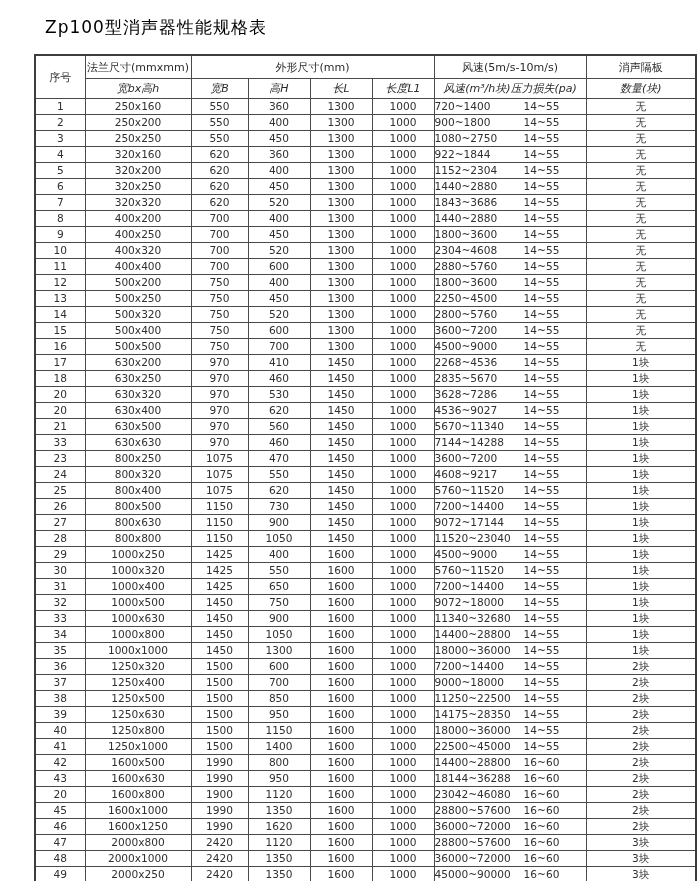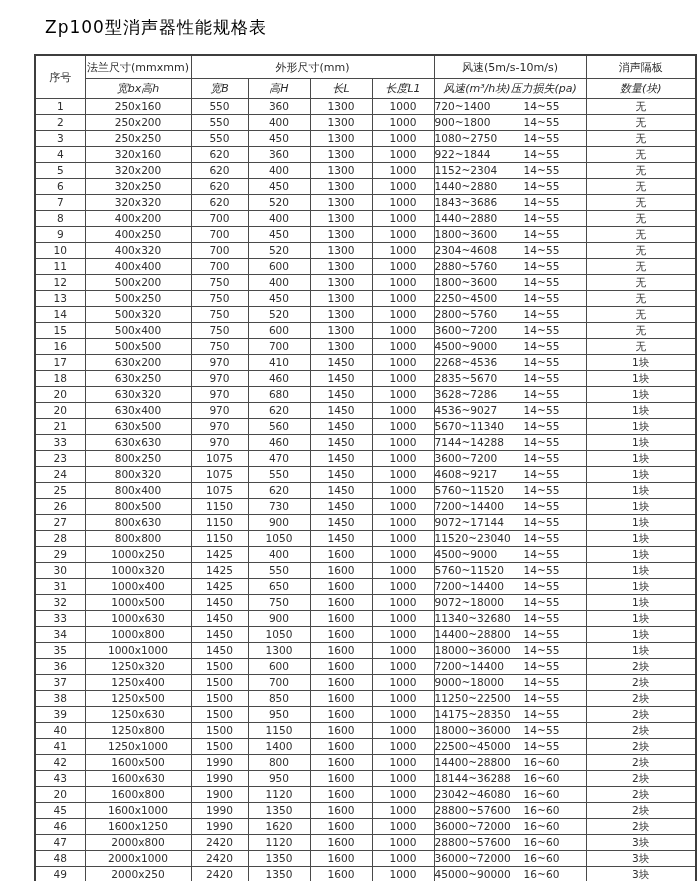--- a/index.html
+++ b/index.html
@@ -362,21 +362,21 @@
             <span class="airflow">2835~5670</span>
             <span class="pressure">14~55</span>
           </div>
         </td>
         <td>1块</td>
       </tr>
       <tr>
         <td>20</td>
         <td>630x320</td>
         <td>970</td>
-        <td>680</td>
+        <td>530</td>
         <td>1450</td>
         <td>1000</td>
         <td>
           <div class="wind-cell">
             <span class="airflow">3628~7286</span>
             <span class="pressure">14~55</span>
           </div>
         </td>
         <td>1块</td>
       </tr>

